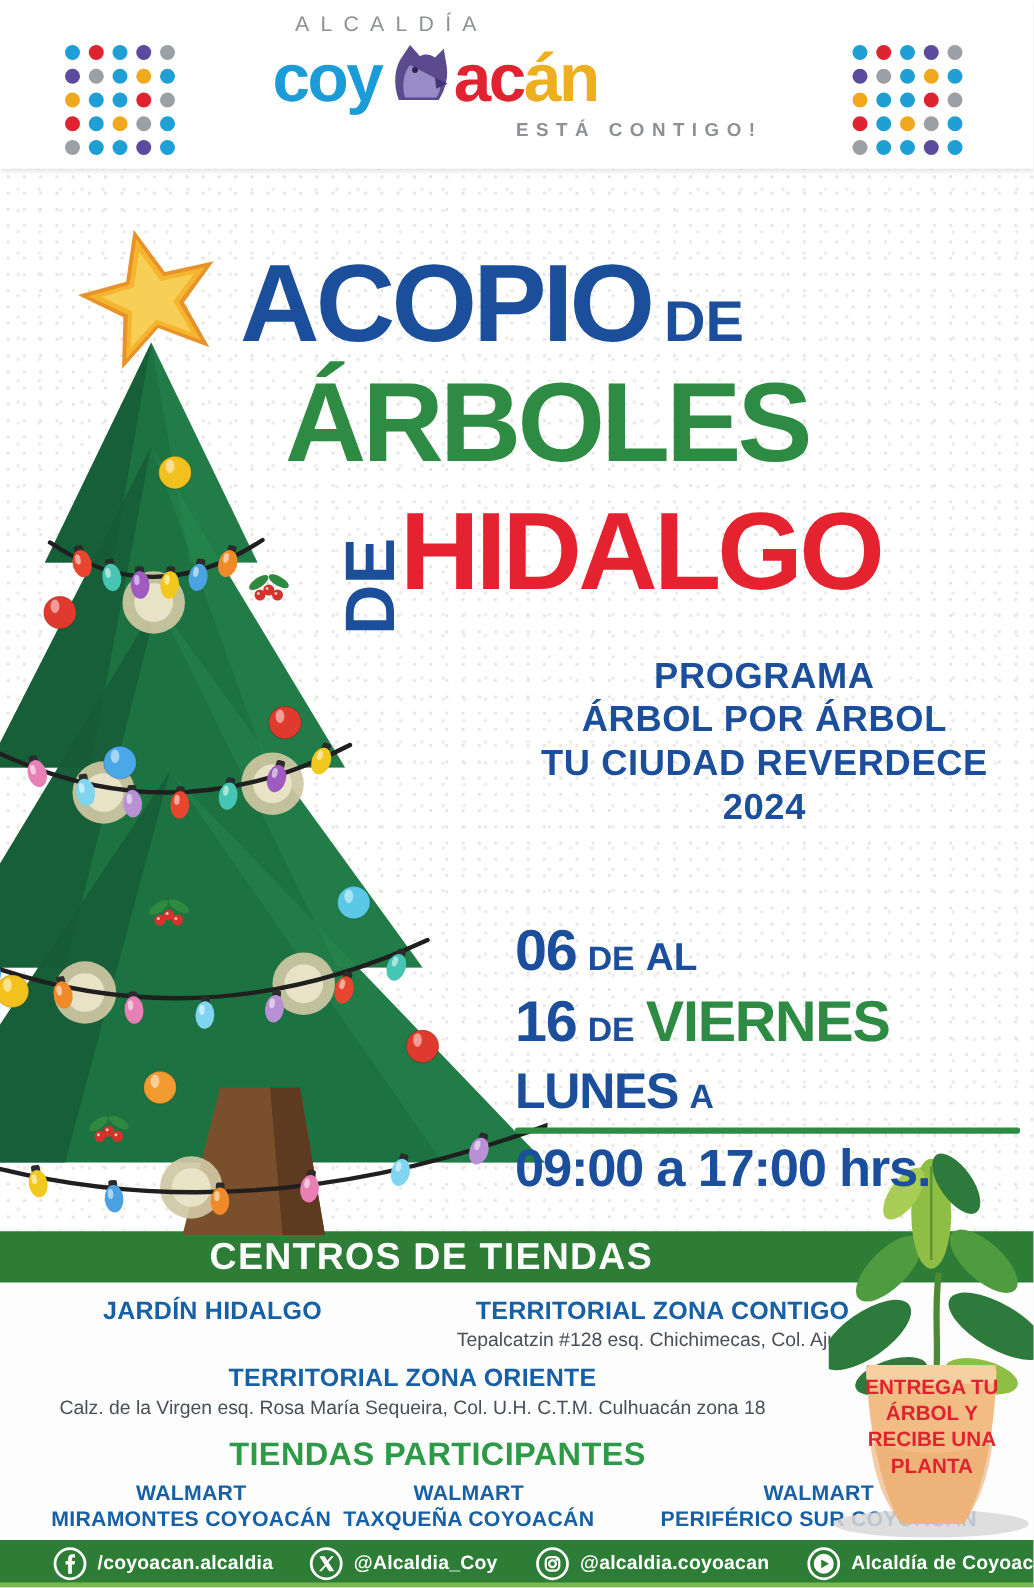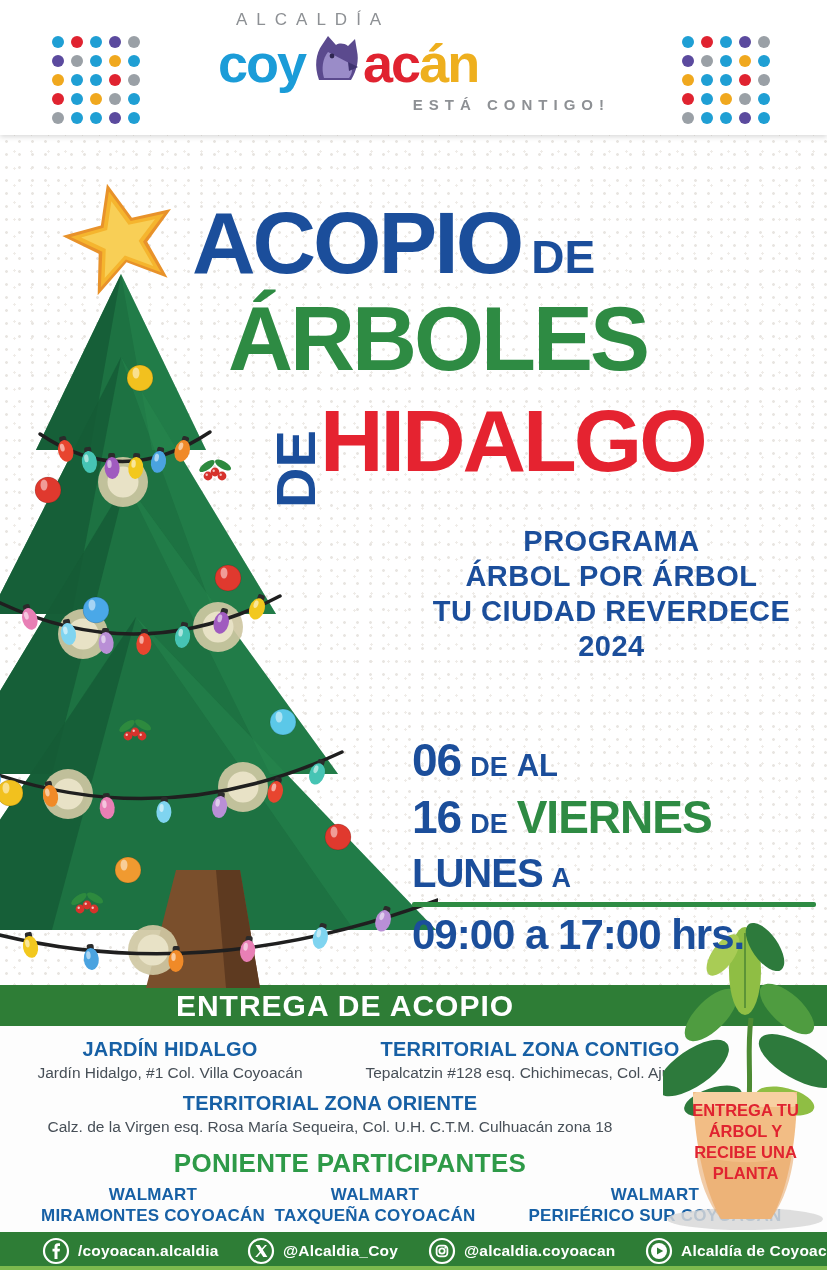--- a/index.html
+++ b/index.html
@@ -414,37 +414,36 @@
     </div>
     <div class="s-row s-days">
       <span class="s-day">LUNES</span>
       <span class="s-a">A</span>
     </div>
     <div class="s-underline"></div>
     <div class="s-hours">09:00 a 17:00 hrs.</div>
   </div>
 
   <div class="band">
-    <div class="band-title">ENTREGA DE ACOPIO</div>
+    <div class="band-title">CENTROS DE TIENDAS</div>
   </div>
 
   <div class="locs">
     <div class="center" id="center-0">
       <div class="center-name">JARDÍN HIDALGO</div>
-      <div class="center-addr">Jardín Hidalgo, #1 Col. Villa Coyoacán</div>
     </div>
     <div class="center" id="center-1">
       <div class="center-name">TERRITORIAL ZONA CONTIGO</div>
       <div class="center-addr">Tepalcatzin #128 esq. Chichimecas, Col. Ajusco</div>
     </div>
     <div class="center" id="center-2">
       <div class="center-name">TERRITORIAL ZONA ORIENTE</div>
       <div class="center-addr">Calz. de la Virgen esq. Rosa María Sequeira, Col. U.H. C.T.M. Culhuacán zona 18</div>
     </div>
-    <div class="stores-title">PONIENTE PARTICIPANTES</div>
+    <div class="stores-title">TIENDAS PARTICIPANTES</div>
     <div class="store" id="store-0">
       <div>WALMART</div>
       <div>MIRAMONTES COYOACÁN</div>
     </div>
     <div class="store" id="store-1">
       <div>WALMART</div>
       <div>TAXQUEÑA COYOACÁN</div>
     </div>
     <div class="store" id="store-2">
       <div>WALMART</div>

